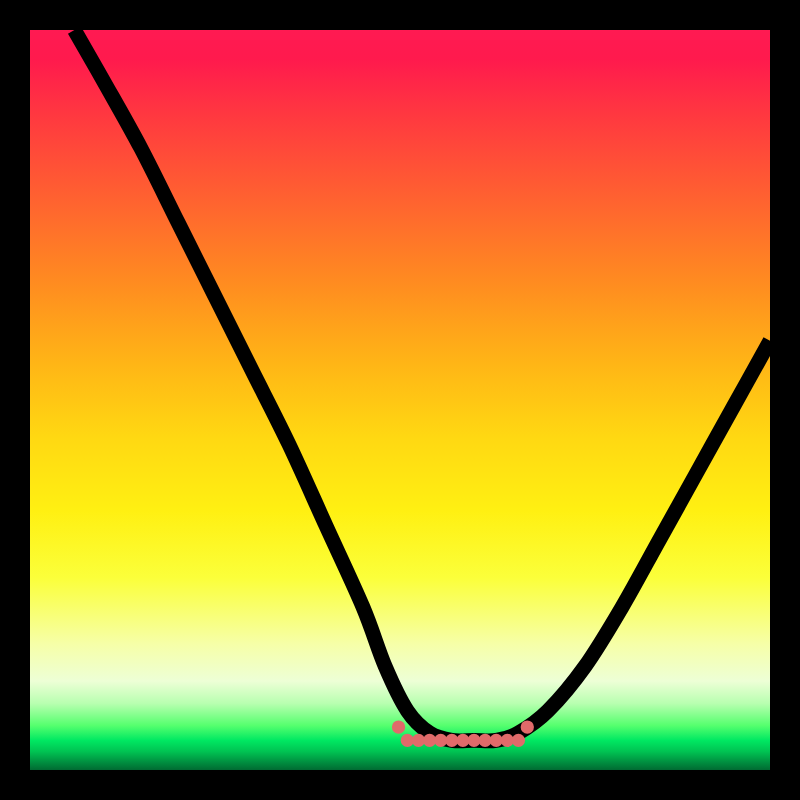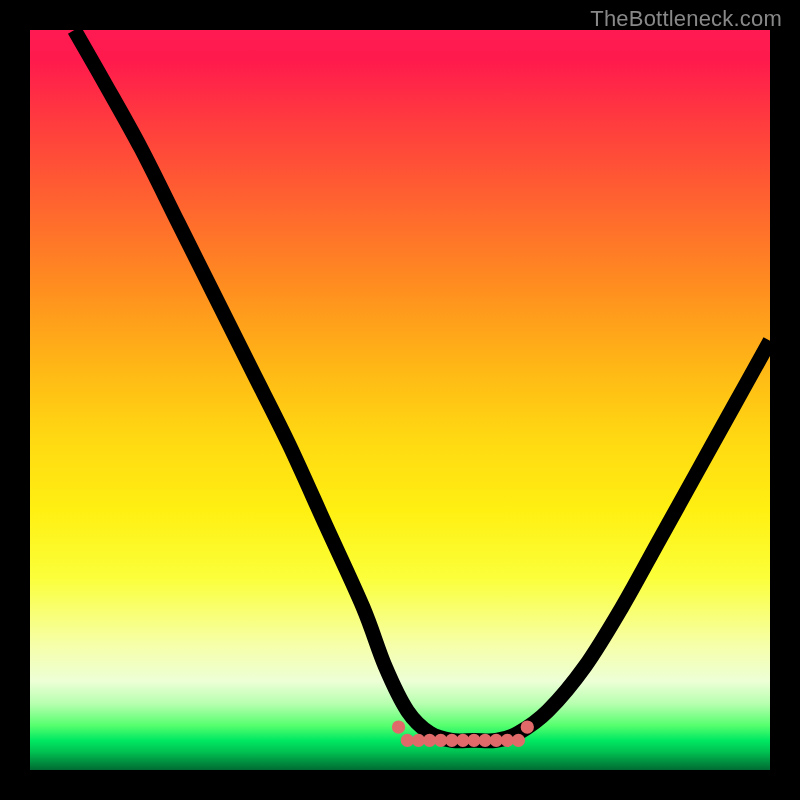--- a/index.html
+++ b/index.html
@@ -74,21 +74,20 @@
   }
   .valley-dots circle {
     fill: #e06a6a;
   }
 </style>
 </head>
 <body>
 
 <div class="frame">
 
-  <div class="watermark">TheBottleneck.com</div>
 
   <div class="plot-area">
     <div class="gradient"></div>
 
     <svg class="curve" viewBox="0 0 100 100" preserveAspectRatio="none">
       <path class="curve-path" d="M 6 0 C 6.666666666666667 1.1666666666666667, 8.5 4.333333333333334, 10 7 C 11.5 9.666666666666666, 13.333333333333334 12.833333333333334, 15 16 C 16.666666666666668 19.166666666666668, 18.333333333333332 22.666666666666668, 20 26 C 21.666666666666668 29.333333333333332, 23.333333333333332 32.666666666666664, 25 36 C 26.666666666666668 39.333333333333336, 28.333333333333332 42.666666666666664, 30 46 C 31.666666666666668 49.333333333333336, 33.333333333333336 52.5, 35 56 C 36.666666666666664 59.5, 38.333333333333336 63.333333333333336, 40 67 C 41.666666666666664 70.66666666666667, 43.666666666666664 74.83333333333333, 45 78 C 46.333333333333336 81.16666666666667, 47 83.66666666666667, 48 86 C 49 88.33333333333333, 50 90.5, 51 92 C 52 93.5, 53 94.33333333333333, 54 95 C 55 95.66666666666667, 56 95.83333333333333, 57 96 C 58 96.16666666666667, 59 96, 60 96 C 61 96, 62 96.16666666666667, 63 96 C 64 95.83333333333333, 64.83333333333333 95.66666666666667, 66 95 C 67.16666666666667 94.33333333333333, 68.5 93.5, 70 92 C 71.5 90.5, 73.33333333333333 88.33333333333333, 75 86 C 76.66666666666667 83.66666666666667, 78.33333333333333 80.83333333333333, 80 78 C 81.66666666666667 75.16666666666667, 83.33333333333333 72, 85 69 C 86.66666666666667 66, 88.33333333333333 63, 90 60 C 91.66666666666667 57, 93.33333333333333 54, 95 51 C 96.66666666666667 48, 99.16666666666667 43.50000000000001, 100 42.00000000000001"></path>
       <g class="valley-dots">
           <circle cx="51" cy="96" r="0.9"></circle>
           <circle cx="52.5" cy="96" r="0.9"></circle>
           <circle cx="54" cy="96" r="0.9"></circle>

